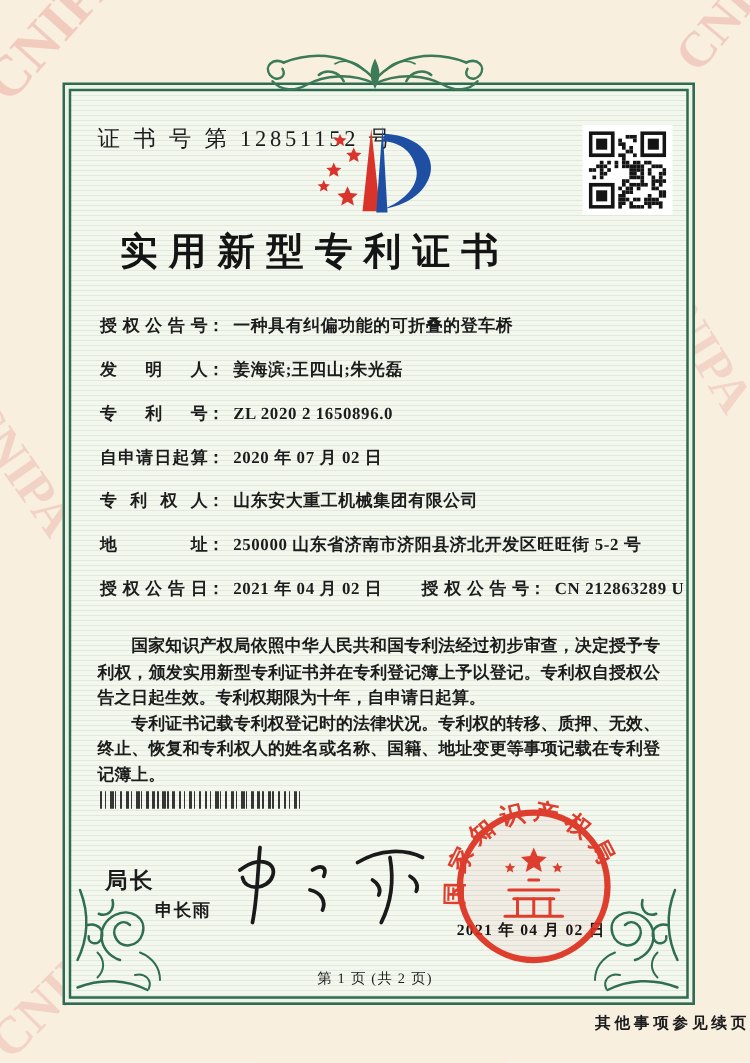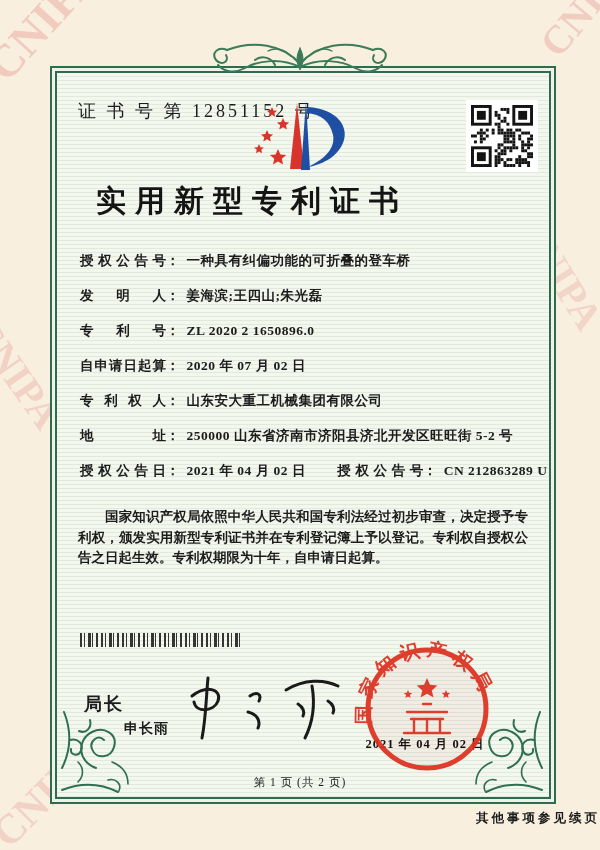--- a/index.html
+++ b/index.html
@@ -336,20 +336,21 @@
       <span class="flabel">地址</span><span class="fcolon">：</span><span class="fvalue">250000 山东省济南市济阳县济北开发区旺旺街 5-2 号</span>
     </div>
     <div class="frow">
       <span><span class="flabel">授权公告日</span><span class="fcolon">：</span><span class="fvalue">2021 年 04 月 02 日</span></span>
       <span class="fgroup2"><span class="flabel">授权公告号</span><span class="fcolon">：</span><span class="fvalue">CN 212863289 U</span></span>
     </div>
   </div>
 
   <div class="legal">
     <p>国家知识产权局依照中华人民共和国专利法经过初步审查，决定授予专利权，颁发实用新型专利证书并在专利登记簿上予以登记。专利权自授权公告之日起生效。专利权期限为十年，自申请日起算。</p>
+    <p>专利证书记载专利权登记时的法律状况。专利权的转移、质押、无效、终止、恢复和专利权人的姓名或名称、国籍、地址变更等事项记载在专利登记簿上。</p>
   </div>
 
   <div class="barcode"></div>
 
   <div class="director-title">局长</div>
   <div class="director-name">申长雨</div>
 
   <svg class="signature" width="170" height="82" viewBox="0 0 170 82">
     <g fill="none" stroke="#1a1a1a" stroke-width="3" stroke-linecap="round">
       <path d="M30,10 C28,30 28,50 24,70"></path>

